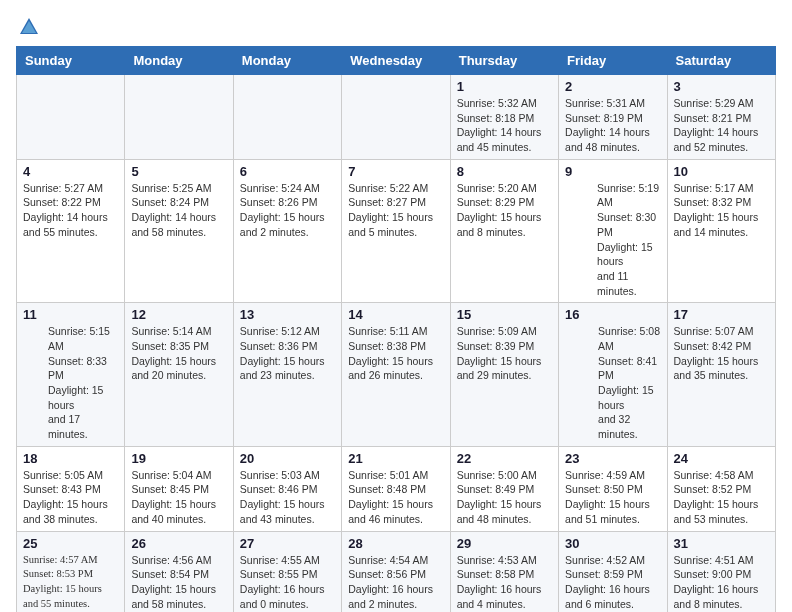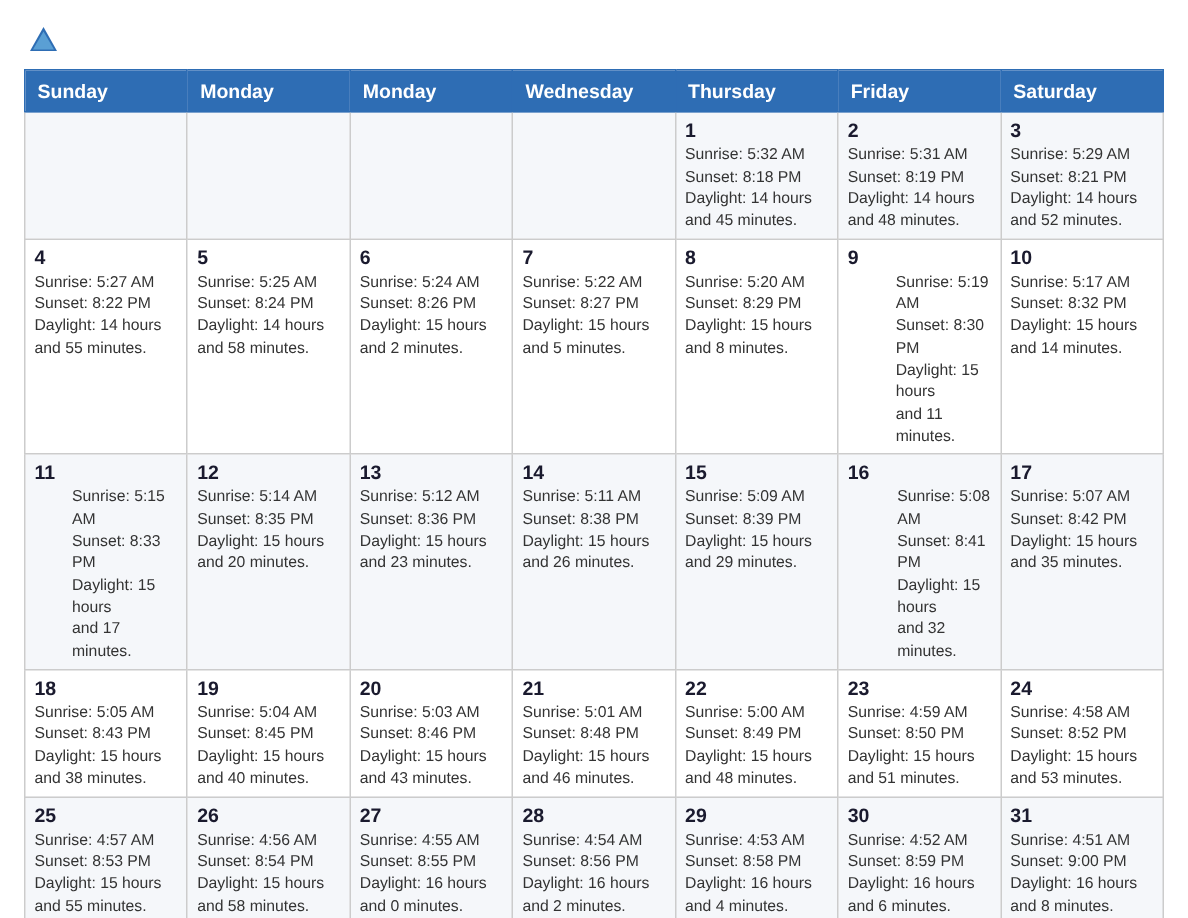--- a/index.html
+++ b/index.html
@@ -308,21 +308,21 @@
           <div class="day-num">24</div>
           <div class="day-detail" style="white-space: pre-line;">Sunrise: 4:58 AM
 Sunset: 8:52 PM
 Daylight: 15 hours
 and 53 minutes.</div>
         </td>
       </tr>
       <tr class="row5">
         <td>
           <div class="day-num">25</div>
-          <div class="day-detail" style="white-space: pre-line;">Sunrise: 4:57 AM
+          <div class="day-detail" style="white-space: pre-line; font-family: Liberation Serif, serif;">Sunrise: 4:57 AM
 Sunset: 8:53 PM
 Daylight: 15 hours
 and 55 minutes.</div>
         </td>
         <td>
           <div class="day-num">26</div>
           <div class="day-detail" style="white-space: pre-line;">Sunrise: 4:56 AM
 Sunset: 8:54 PM
 Daylight: 15 hours
 and 58 minutes.</div>

